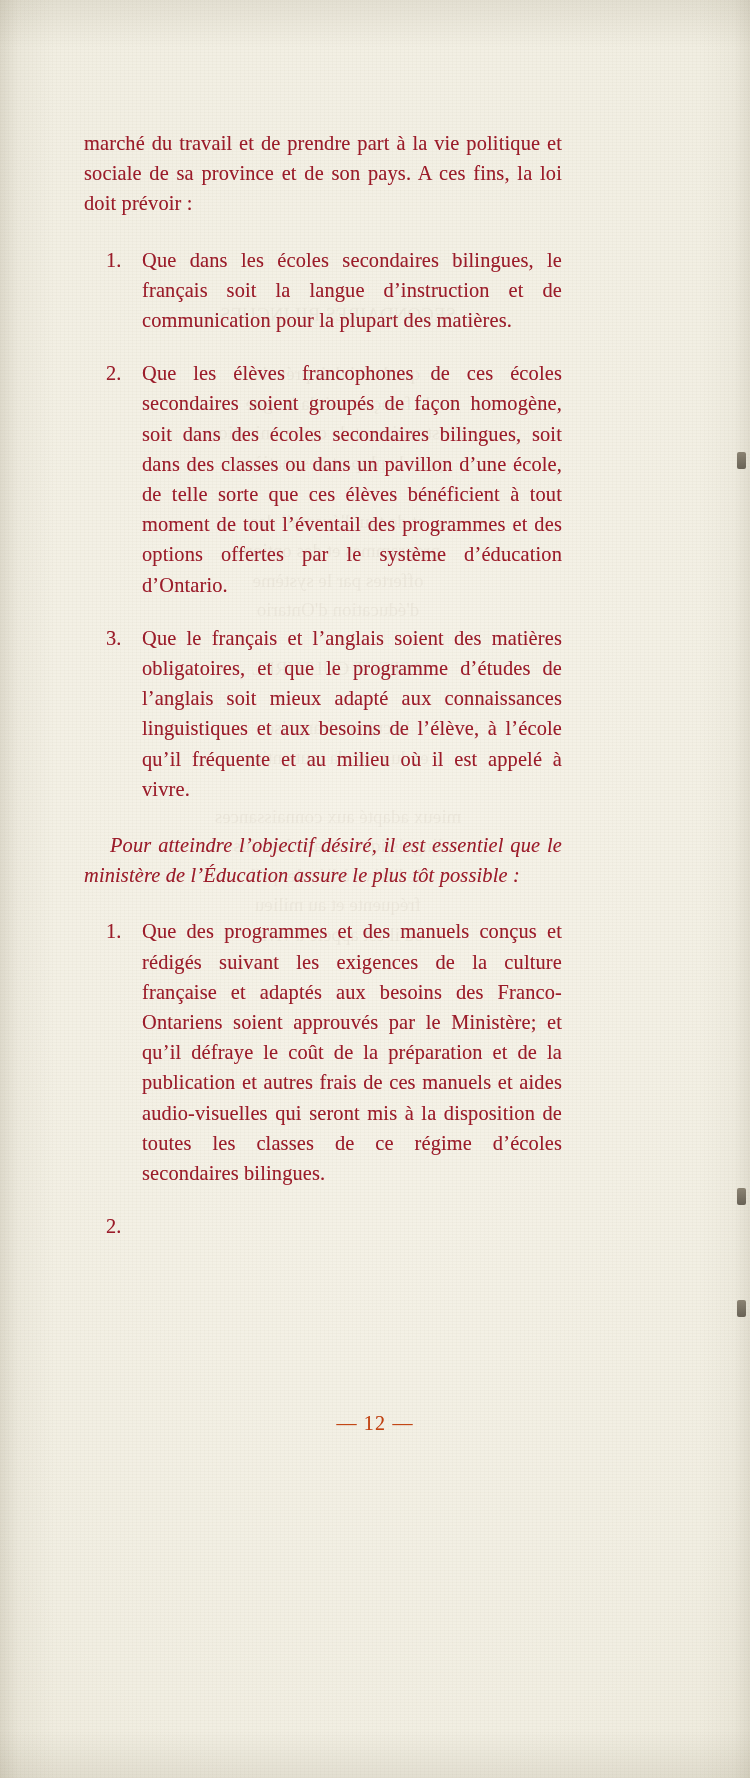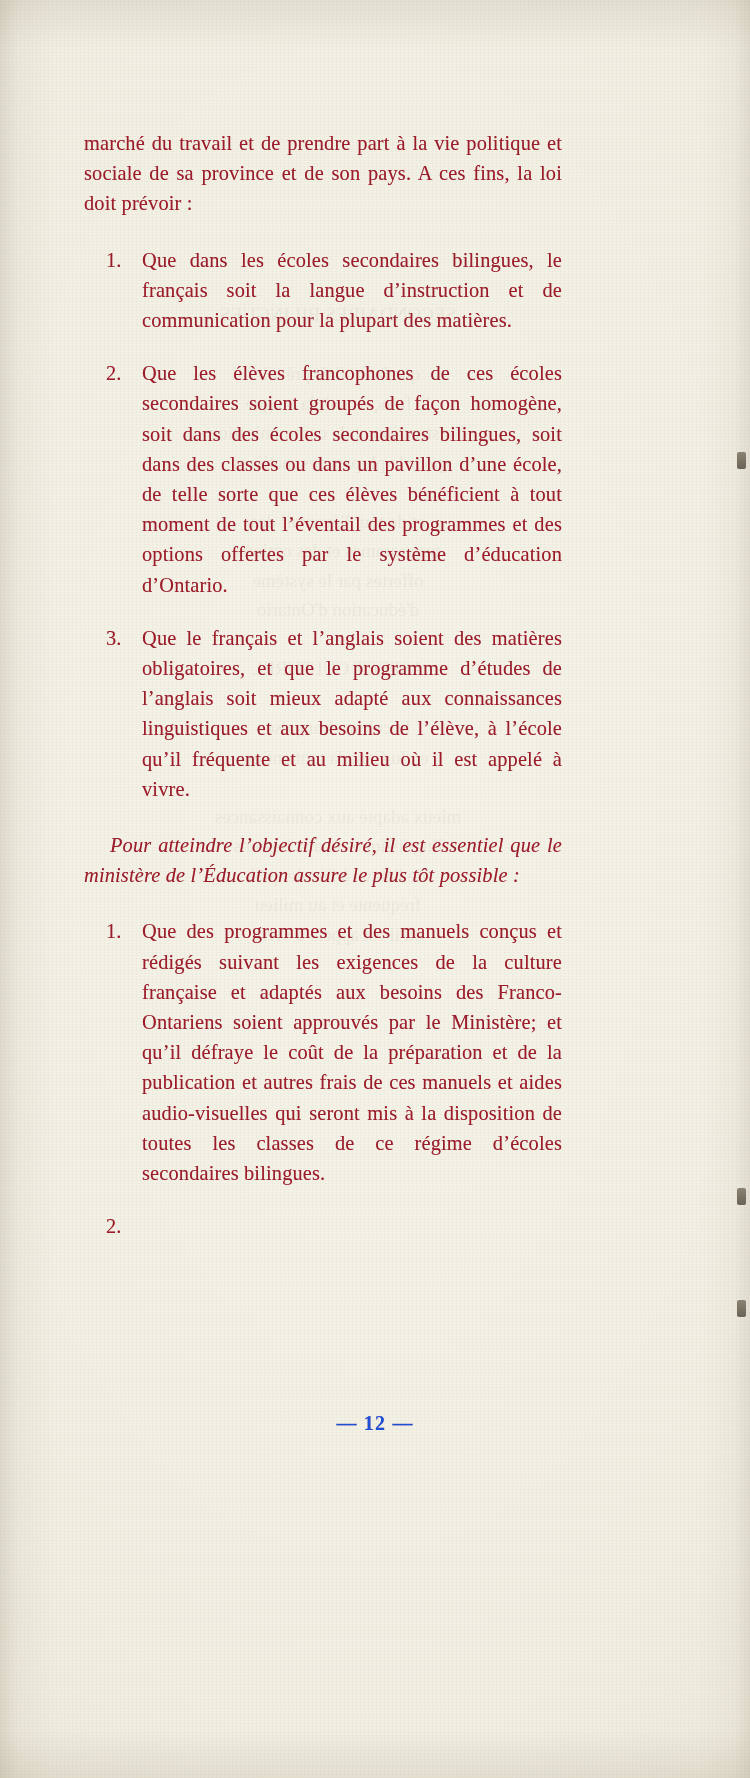--- a/index.html
+++ b/index.html
@@ -137,24 +137,23 @@
     font-size: 20.4px;
     line-height: 30.2px;
   }
 
   .folio {
     position: absolute;
     left: 0;
     right: 0;
     top: 1412px;
     text-align: center;
-    color: #1d4ed8;
+    color: #c2410c;
     font-size: 20px;
     letter-spacing: 1.2px;
-    font-weight: bold;
   }
 
   
   .textblock, .folio {
     text-shadow: 0 0 0.35px rgba(155,28,42,0.35);
   }
 </style>
 </head>
 <body>
 

